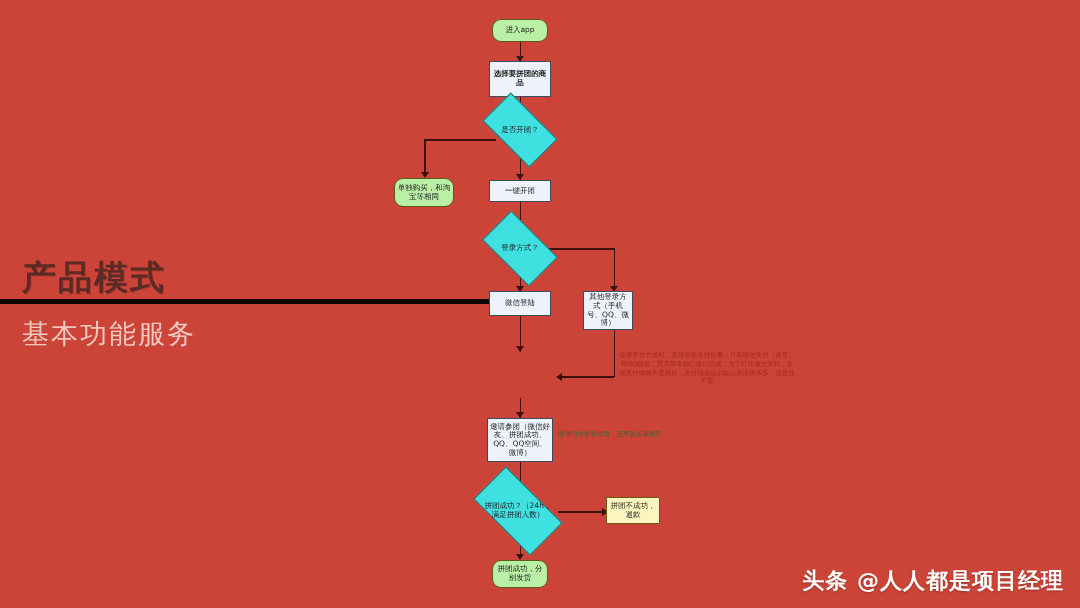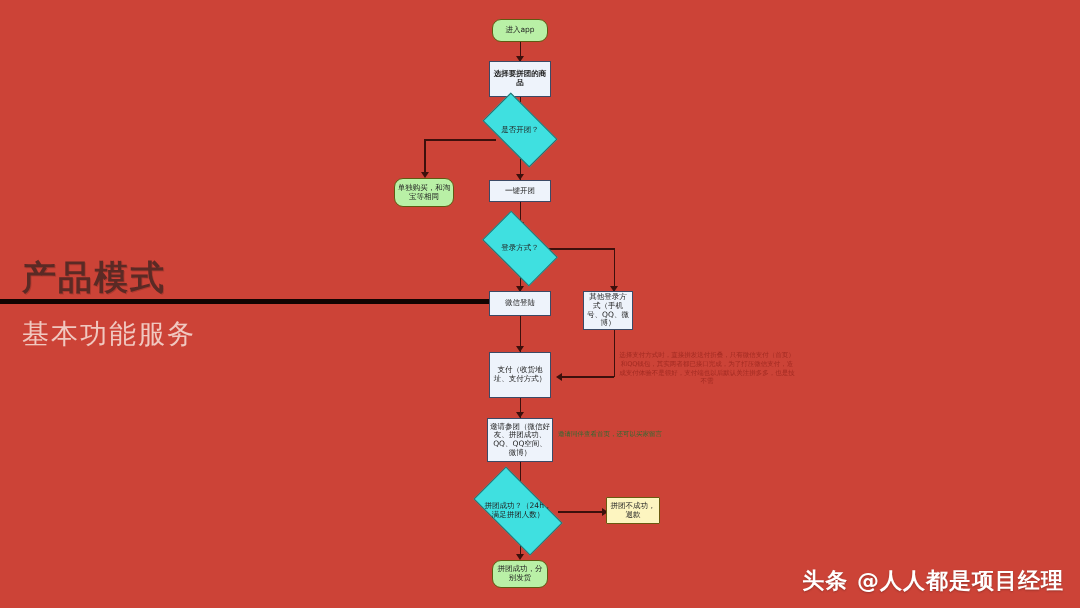--- a/index.html
+++ b/index.html
@@ -160,23 +160,20 @@
   </div>
 
   <div class="node n-proc" style="left:489px;top:291px;width:62px;height:25px;">
     <span>微信登陆</span>
   </div>
 
   <div class="node n-proc" style="left:583px;top:291px;width:50px;height:39px;">
     <span>其他登录方式（手机号、QQ、微博）</span>
   </div>
 
-  <div class="node n-proc" style="left:489px;top:352px;width:62px;height:46px;">
-    <span>支付（收货地址、支付方式）</span>
-  </div>
 
   <div class="node n-proc" style="left:487px;top:418px;width:66px;height:44px;">
     <span>邀请参团（微信好友、拼团成功、QQ、QQ空间、微博）</span>
   </div>
 
   <div class="node n-dec" style="left:478px;top:488px;width:80px;height:46px;">
     <span class="dia"></span>
     <span class="dtxt">拼团成功？（24h，满足拼团人数）</span>
   </div>
 

